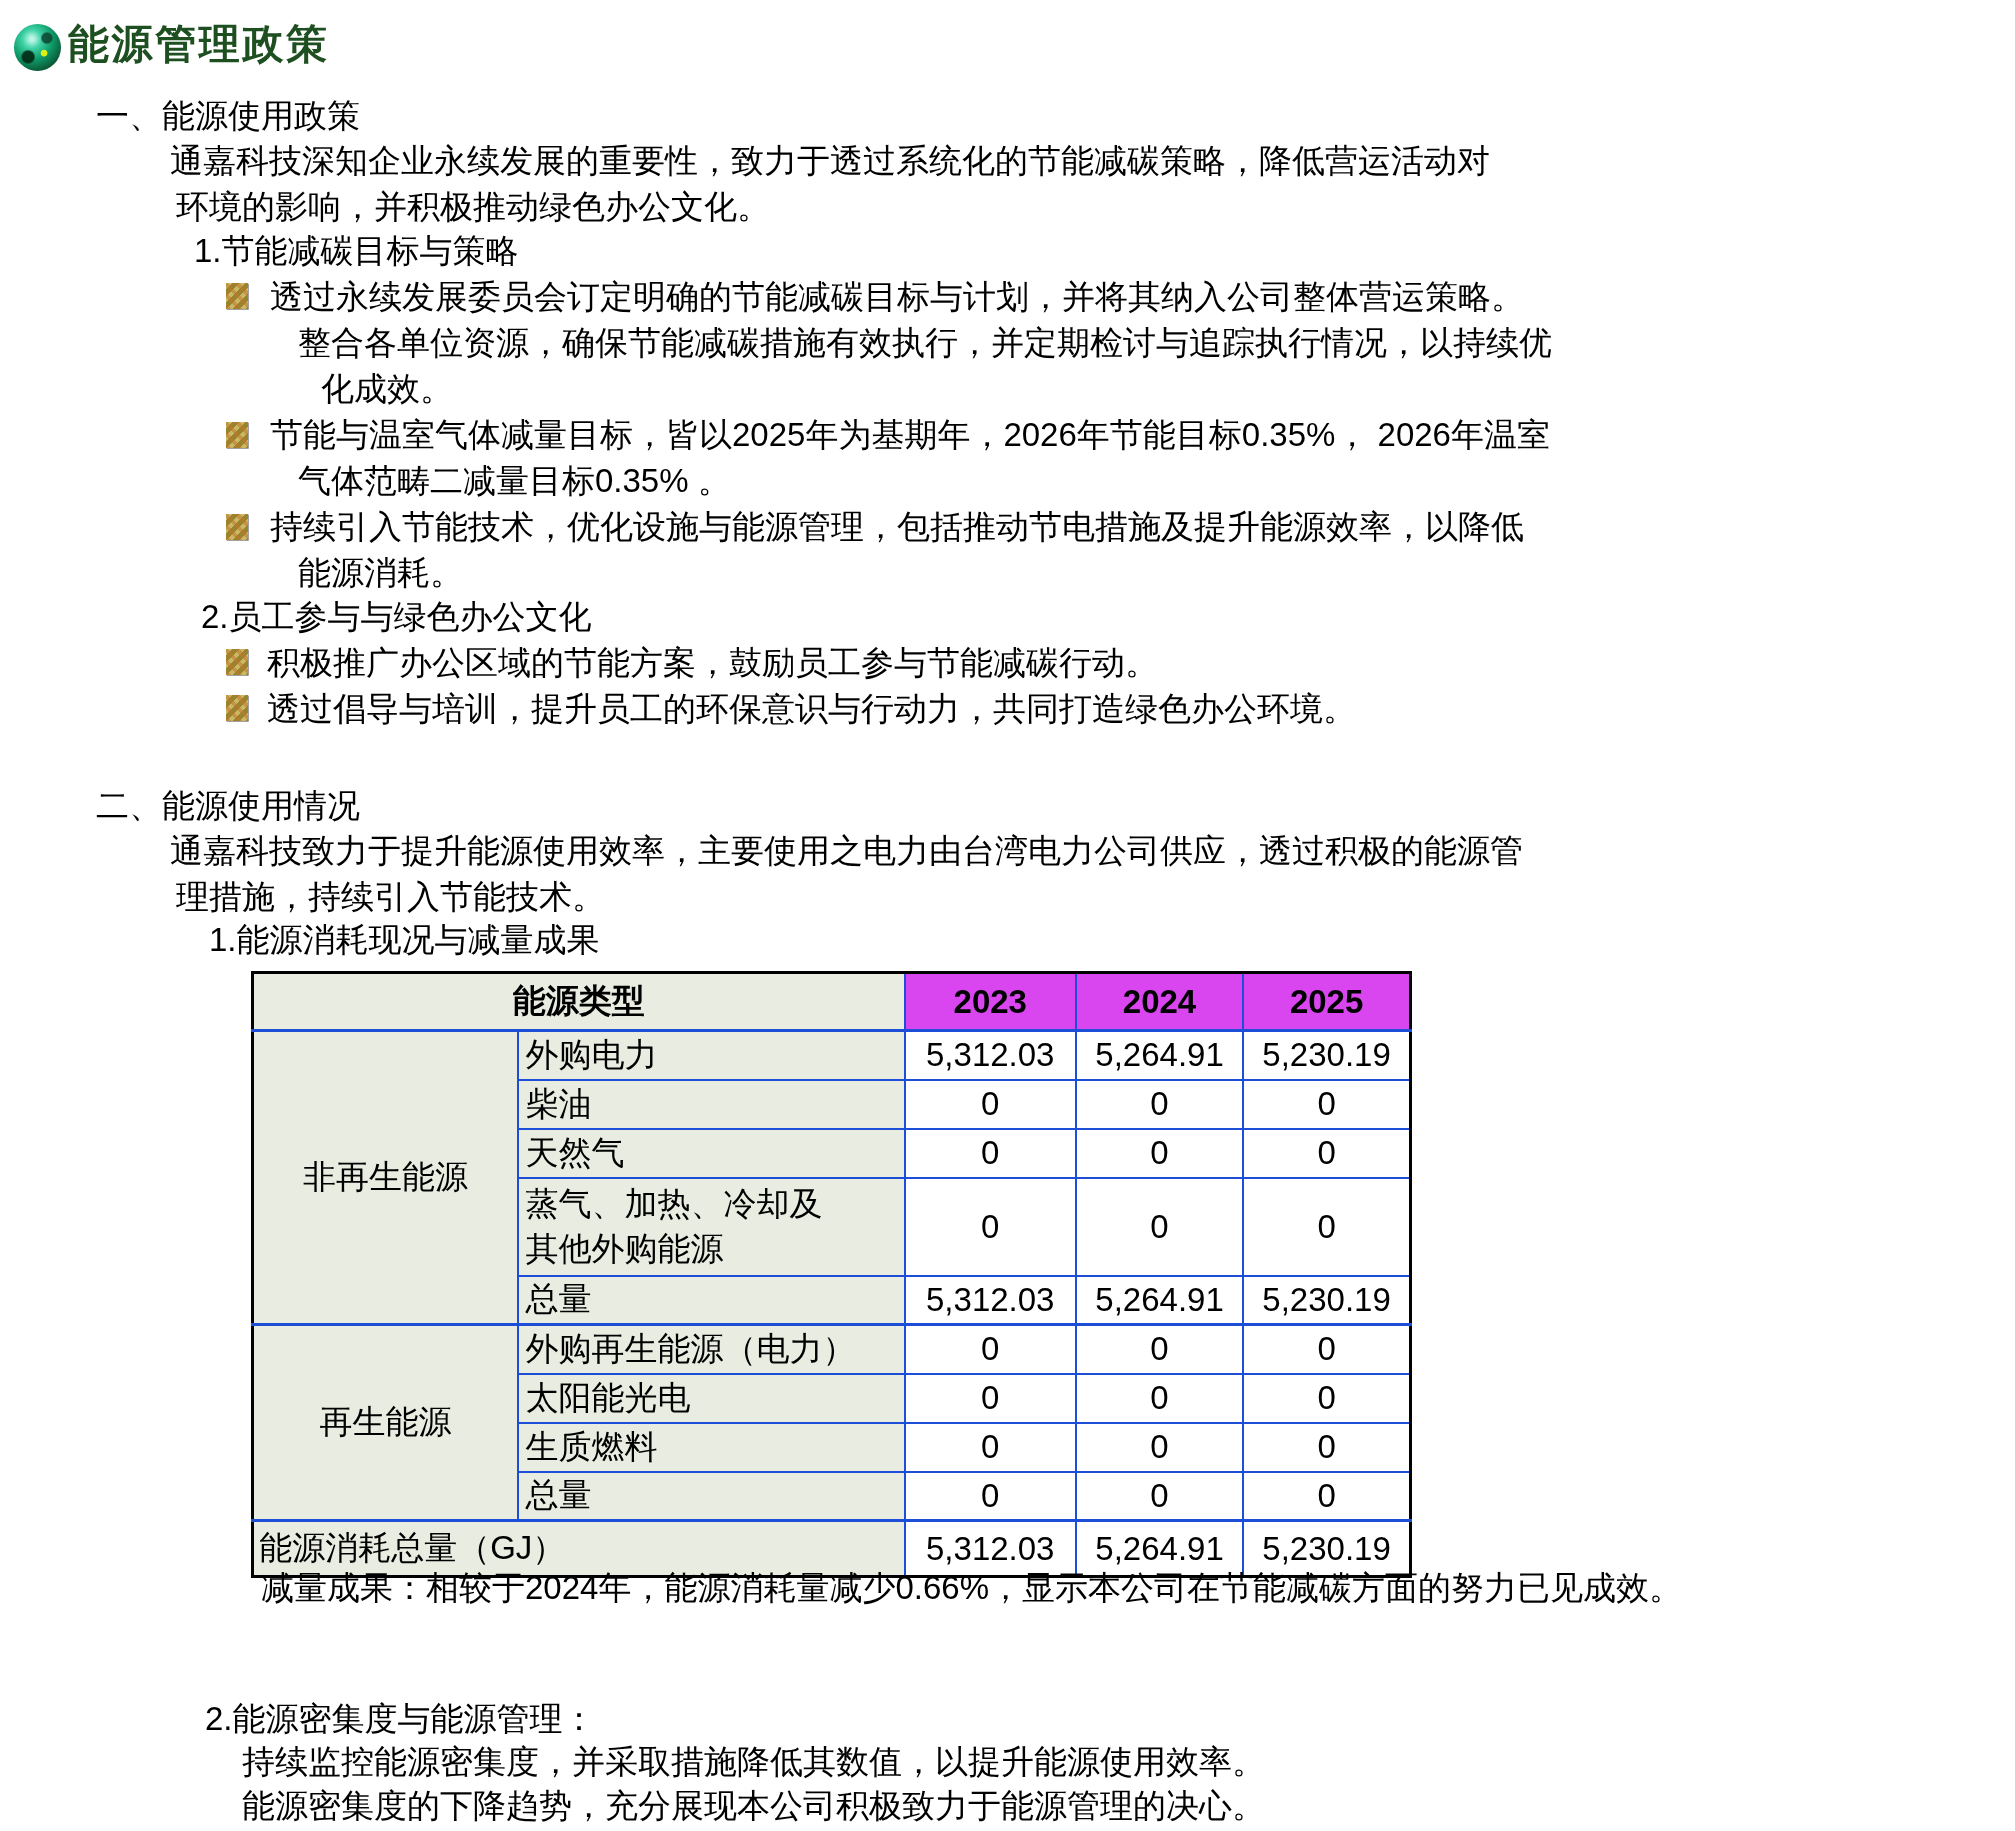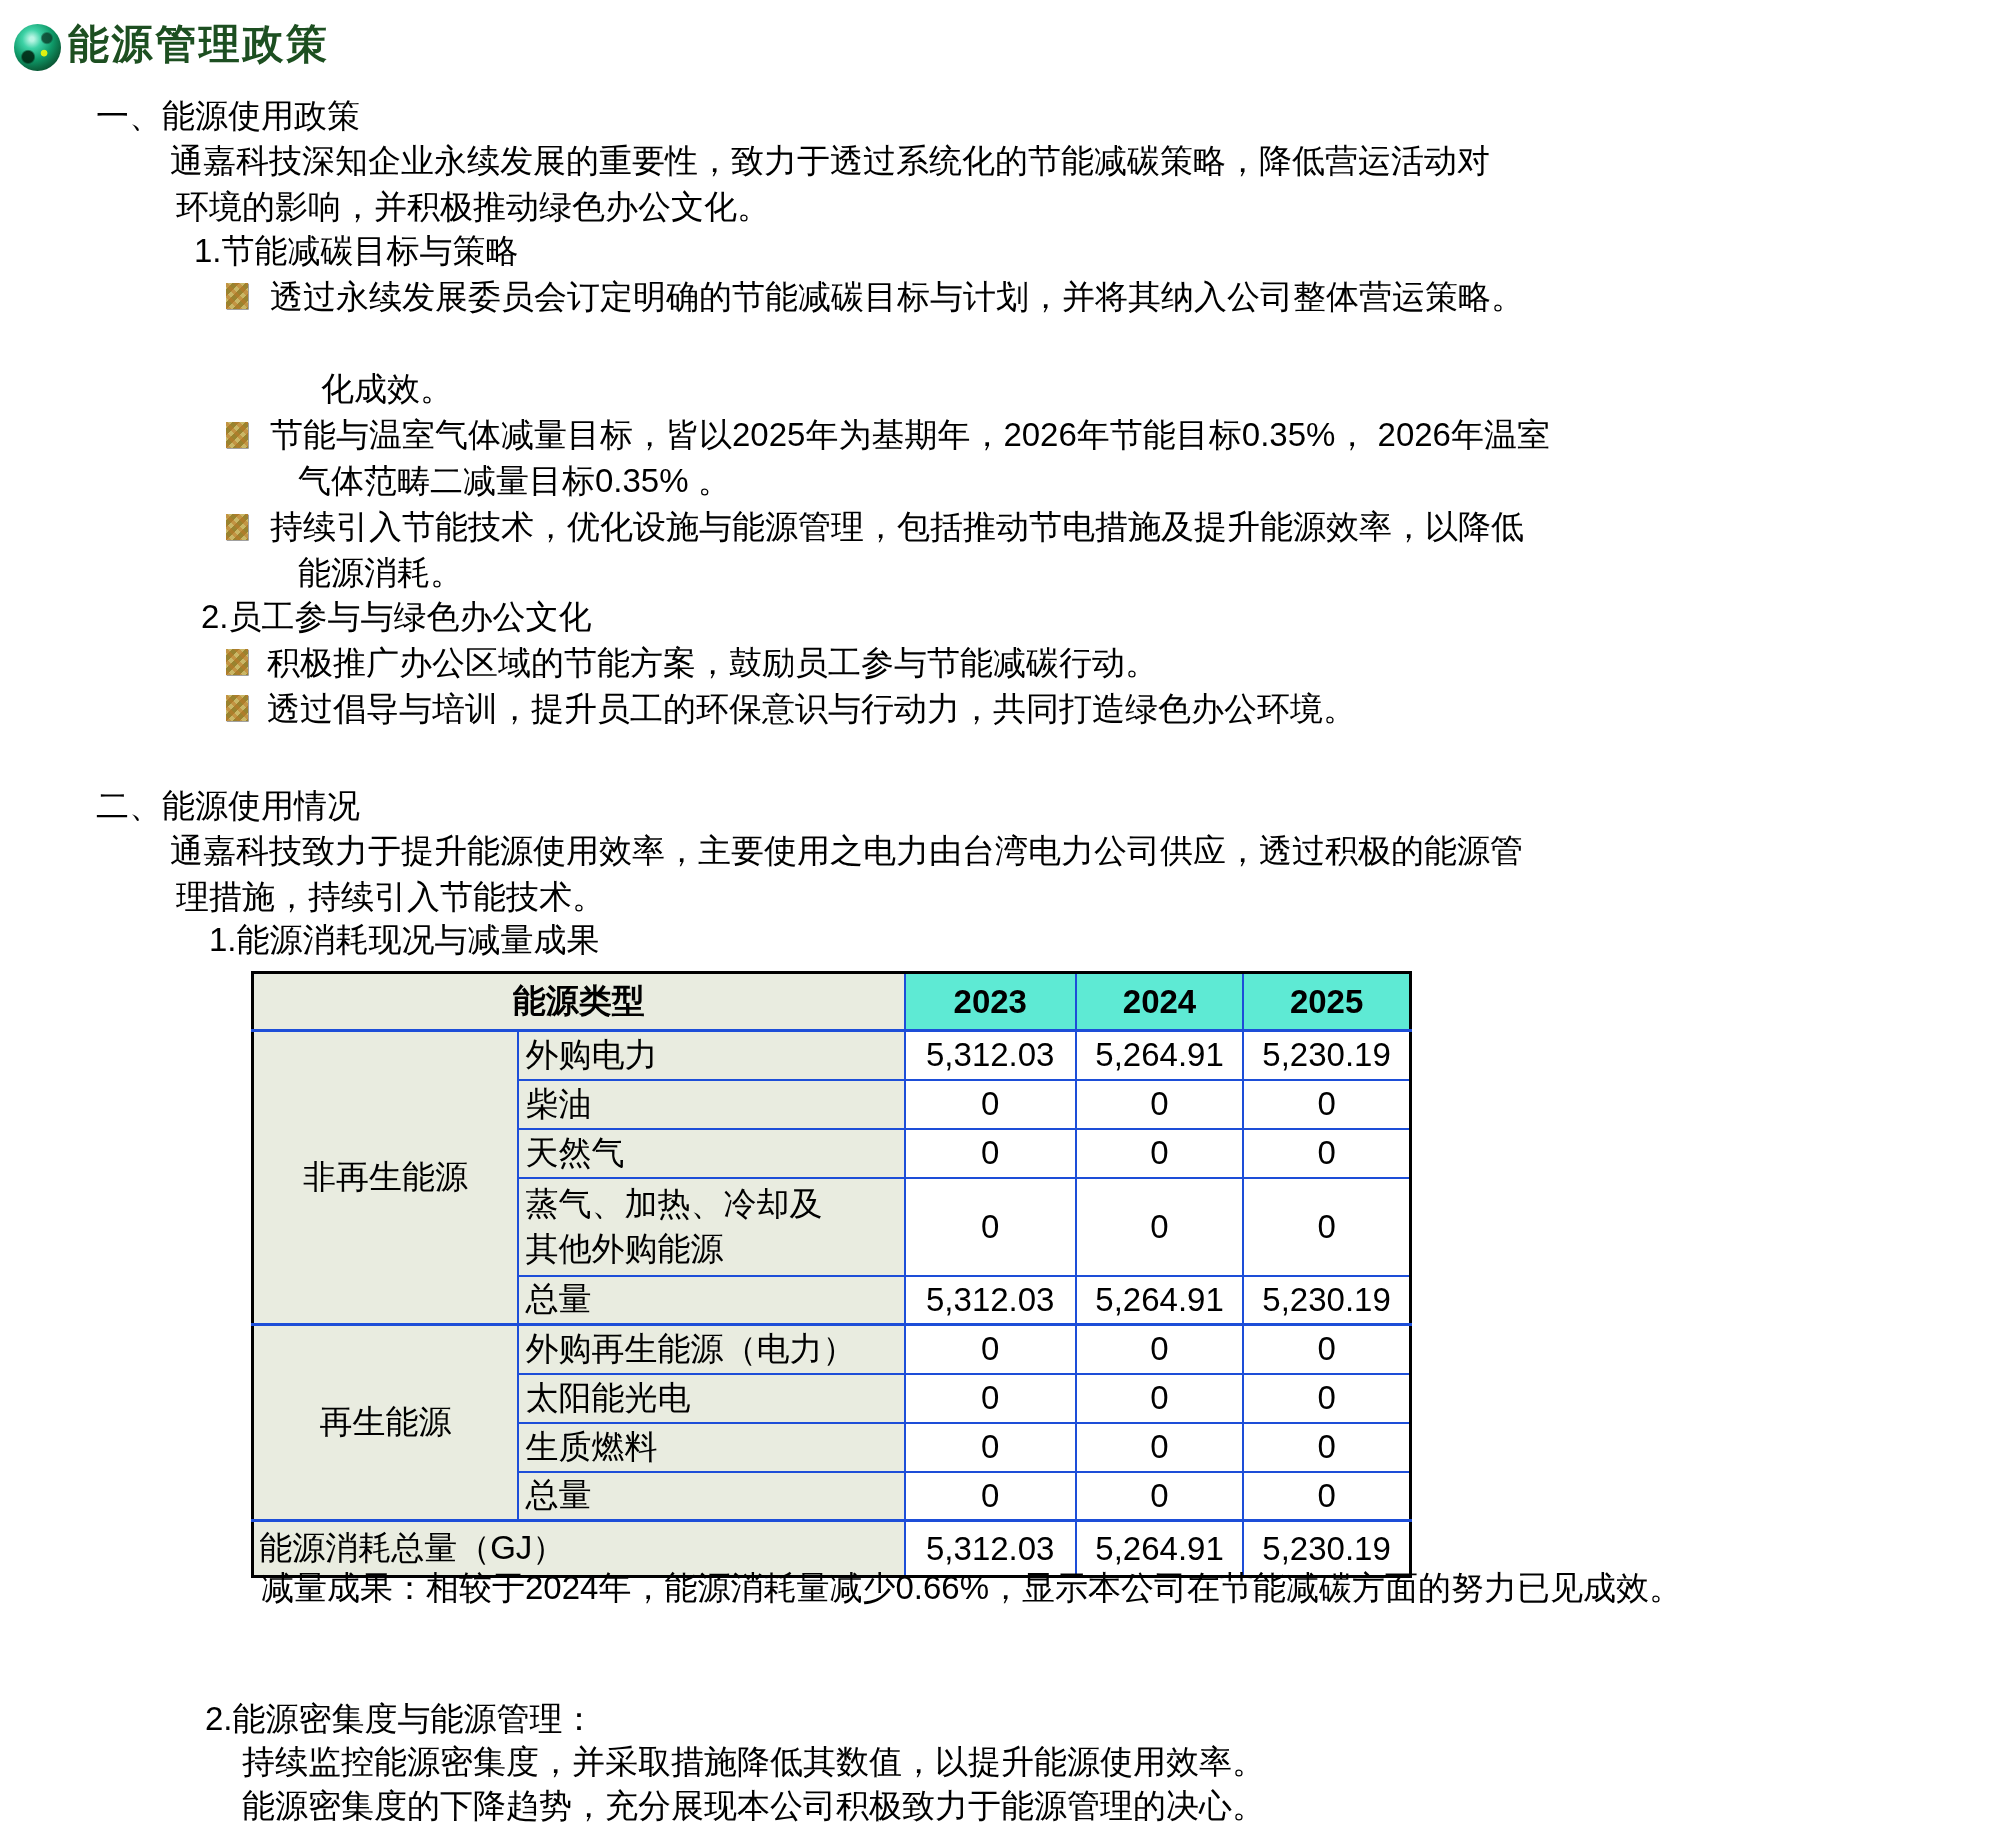--- a/index.html
+++ b/index.html
@@ -29,21 +29,21 @@
   }
   table.energy{
     position:absolute;left:251px;top:971px;border-collapse:collapse;
     table-layout:fixed;width:1161px;
   }
   table.energy td{
     border:2px solid #1d4ed8;font-size:33px;padding:0 6.6px;overflow:hidden;
   }
   table.energy{border:3.3px solid #000;}
   td.hdr{background:#e9ece0;text-align:center;font-weight:bold;}
-  td.hdr-year{background:#5eead4;text-align:center;font-weight:bold;font-size:35px;}
+  td.hdr-year{background:#d946ef;text-align:center;font-weight:bold;font-size:35px;}
   td.glabel{background:#e9ece0;text-align:center;}
   td.rlabel{background:#e9ece0;text-align:left;padding-left:11.8px;}
   td.num{background:#ffffff;text-align:center;font-size:34px;padding-right:3.9px;}
   tr.thick-top td{border-top-width:3.9px;}
   td.wrapcell span{display:inline-block;max-width:318px;line-height:1.35;}
 </style>
 </head>
 <body>
 
 <div class="canvas">
@@ -52,20 +52,21 @@
   <span class="title-text">能源管理政策</span>
 
   <div class="line" style="top:97px;left:96px;">一、能源使用政策</div>
   <div class="line" style="top:142px;left:170px;">通嘉科技深知企业永续发展的重要性，致力于透过系统化的节能减碳策略，降低营运活动对</div>
   <div class="line" style="top:188px;left:176px;">环境的影响，并积极推动绿色办公文化。</div>
 
   <div class="line" style="top:232px;left:194px;">1.节能减碳目标与策略</div>
 
   <span class="bullet-sq" style="top:283px;left:226px;"></span>
   <div class="line" style="top:278px;left:270px;">透过永续发展委员会订定明确的节能减碳目标与计划，并将其纳入公司整体营运策略。</div>
+  <div class="line" style="top:324px;left:298px;">整合各单位资源，确保节能减碳措施有效执行，并定期检讨与追踪执行情况，以持续优</div>
   <div class="line" style="top:370px;left:321px;">化成效。</div>
 
   <span class="bullet-sq" style="top:422px;left:226px;"></span>
   <div class="line" style="top:416px;left:270px;">节能与温室气体减量目标，皆以2025年为基期年，2026年节能目标0.35%， 2026年温室</div>
   <div class="line" style="top:462px;left:298px;">气体范畴二减量目标0.35% 。</div>
 
   <span class="bullet-sq" style="top:514px;left:226px;"></span>
   <div class="line" style="top:508px;left:270px;">持续引入节能技术，优化设施与能源管理，包括推动节电措施及提升能源效率，以降低</div>
   <div class="line" style="top:554px;left:298px;">能源消耗。</div>
 

